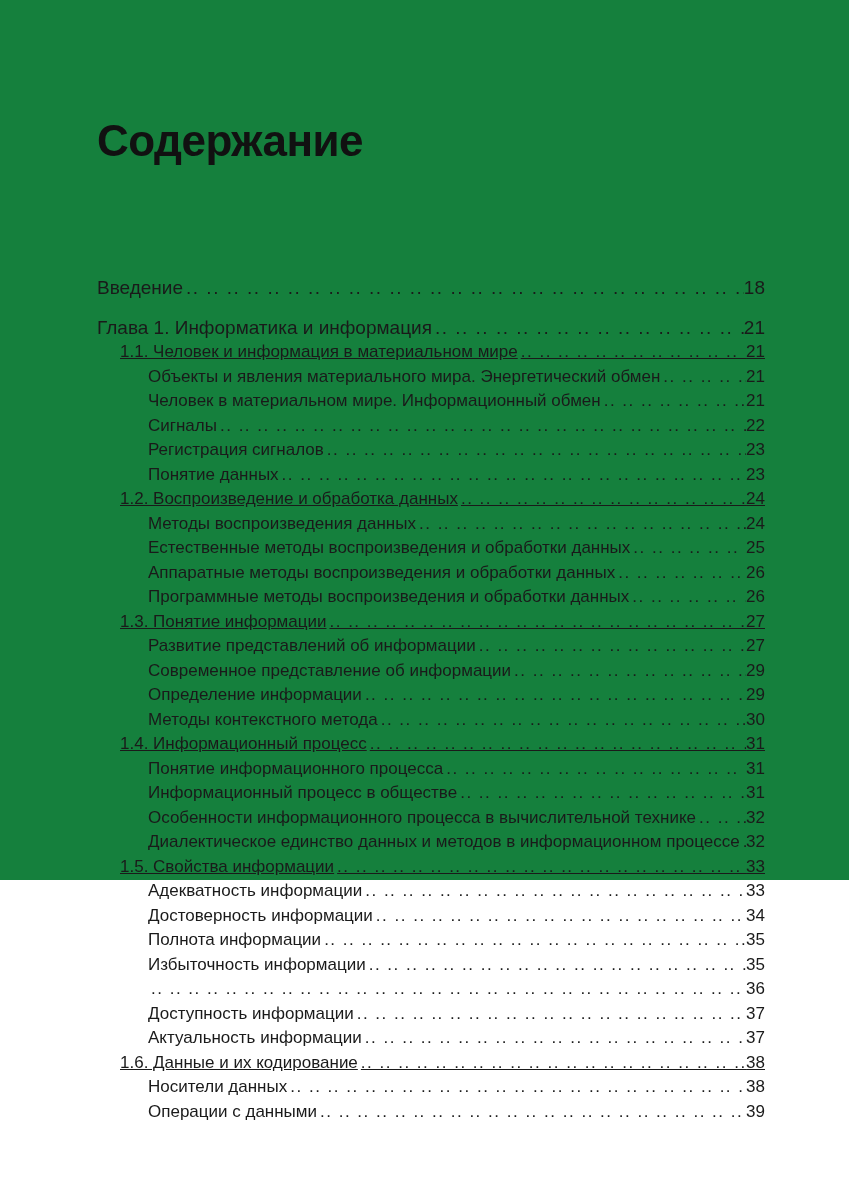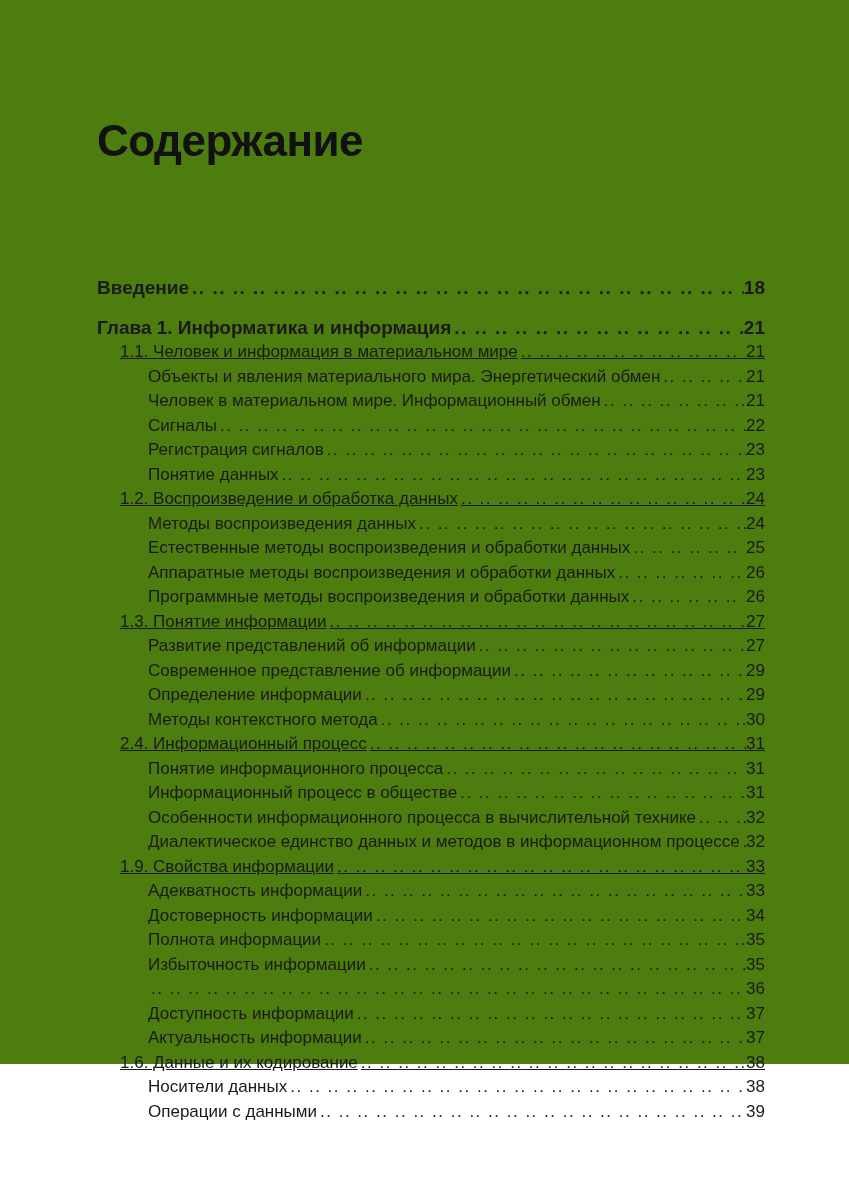--- a/index.html
+++ b/index.html
@@ -10,44 +10,44 @@
   body {
     width: 849px;
     height: 1200px;
     overflow: hidden;
     font-family: "Liberation Sans", sans-serif;
     color: #1a1a1a;
   }
   .page {
     box-sizing: border-box;
     width: 849px;
-    height: 1064px;
+    height: 880px;
     padding: 118px 84px 0 97px;
-    background: #4d7c0f;
+    background: #15803d;
   }
   h1.page-title {
     margin: 0 0 112px 0;
     font-size: 44px;
     line-height: 46px;
     font-weight: bold;
     letter-spacing: -0.5px;
     color: #111111;
   }
   .toc {
     display: block;
   }
   .row {
     display: flex;
     align-items: baseline;
     line-height: 24.5px;
     font-size: 17px;
     white-space: nowrap;
   }
   .row.bold {
-    font-weight: bold;
+    font-weight: normal;
     font-size: 19px;
   }
   .row.gap {
     margin-bottom: 15px;
   }
   .row.lvl1 { padding-left: 23px; text-decoration: underline; }
   .row.lvl2 { padding-left: 51px; }
   .t {
     flex: 0 0 auto;
   }
@@ -155,21 +155,21 @@
         <span class="t">Определение информации</span>
         <span class="leader"> .. .. .. .. .. .. .. .. .. .. .. .. .. .. .. .. .. .. .. .. .. .. .. .. .. .. .. .. .. .. .. .. .. .. .. .. .. .. .. .. .. .. .. .. .. .. .. .. .. .. .. .. .. .. .. .. .. .. .. .. .. .. .. .. .. .. .. .. .. .. .. .. .. .. .. .. .. .. .. .. .. .. .. .. .. .. .. .. .. .. .. .. .. .. .. .. .. .. .. .. .. .. .. .. .. .. .. .. .. .. .. .. .. .. .. .. .. .. .. ..</span>
         <span class="p">29</span>
       </div>
       <div class="row lvl2">
         <span class="t">Методы контекстного метода</span>
         <span class="leader"> .. .. .. .. .. .. .. .. .. .. .. .. .. .. .. .. .. .. .. .. .. .. .. .. .. .. .. .. .. .. .. .. .. .. .. .. .. .. .. .. .. .. .. .. .. .. .. .. .. .. .. .. .. .. .. .. .. .. .. .. .. .. .. .. .. .. .. .. .. .. .. .. .. .. .. .. .. .. .. .. .. .. .. .. .. .. .. .. .. .. .. .. .. .. .. .. .. .. .. .. .. .. .. .. .. .. .. .. .. .. .. .. .. .. .. .. .. .. .. ..</span>
         <span class="p">30</span>
       </div>
       <div class="row lvl1">
-        <span class="t">2.4. Информационный процесс</span>
+        <span class="t">1.4. Информационный процесс</span>
         <span class="leader"> .. .. .. .. .. .. .. .. .. .. .. .. .. .. .. .. .. .. .. .. .. .. .. .. .. .. .. .. .. .. .. .. .. .. .. .. .. .. .. .. .. .. .. .. .. .. .. .. .. .. .. .. .. .. .. .. .. .. .. .. .. .. .. .. .. .. .. .. .. .. .. .. .. .. .. .. .. .. .. .. .. .. .. .. .. .. .. .. .. .. .. .. .. .. .. .. .. .. .. .. .. .. .. .. .. .. .. .. .. .. .. .. .. .. .. .. .. .. .. ..</span>
         <span class="p">31</span>
       </div>
       <div class="row lvl2">
         <span class="t">Понятие информационного процесса</span>
         <span class="leader"> .. .. .. .. .. .. .. .. .. .. .. .. .. .. .. .. .. .. .. .. .. .. .. .. .. .. .. .. .. .. .. .. .. .. .. .. .. .. .. .. .. .. .. .. .. .. .. .. .. .. .. .. .. .. .. .. .. .. .. .. .. .. .. .. .. .. .. .. .. .. .. .. .. .. .. .. .. .. .. .. .. .. .. .. .. .. .. .. .. .. .. .. .. .. .. .. .. .. .. .. .. .. .. .. .. .. .. .. .. .. .. .. .. .. .. .. .. .. .. ..</span>
         <span class="p">31</span>
       </div>
       <div class="row lvl2">
         <span class="t">Информационный процесс в обществе</span>
@@ -180,21 +180,21 @@
         <span class="t">Особенности информационного процесса в вычислительной технике</span>
         <span class="leader"> .. .. .. .. .. .. .. .. .. .. .. .. .. .. .. .. .. .. .. .. .. .. .. .. .. .. .. .. .. .. .. .. .. .. .. .. .. .. .. .. .. .. .. .. .. .. .. .. .. .. .. .. .. .. .. .. .. .. .. .. .. .. .. .. .. .. .. .. .. .. .. .. .. .. .. .. .. .. .. .. .. .. .. .. .. .. .. .. .. .. .. .. .. .. .. .. .. .. .. .. .. .. .. .. .. .. .. .. .. .. .. .. .. .. .. .. .. .. .. ..</span>
         <span class="p">32</span>
       </div>
       <div class="row lvl2">
         <span class="t">Диалектическое единство данных и методов в информационном процессе</span>
         <span class="leader"> .. .. .. .. .. .. .. .. .. .. .. .. .. .. .. .. .. .. .. .. .. .. .. .. .. .. .. .. .. .. .. .. .. .. .. .. .. .. .. .. .. .. .. .. .. .. .. .. .. .. .. .. .. .. .. .. .. .. .. .. .. .. .. .. .. .. .. .. .. .. .. .. .. .. .. .. .. .. .. .. .. .. .. .. .. .. .. .. .. .. .. .. .. .. .. .. .. .. .. .. .. .. .. .. .. .. .. .. .. .. .. .. .. .. .. .. .. .. .. ..</span>
         <span class="p">32</span>
       </div>
       <div class="row lvl1">
-        <span class="t">1.9. Свойства информации</span>
+        <span class="t">1.5. Свойства информации</span>
         <span class="leader"> .. .. .. .. .. .. .. .. .. .. .. .. .. .. .. .. .. .. .. .. .. .. .. .. .. .. .. .. .. .. .. .. .. .. .. .. .. .. .. .. .. .. .. .. .. .. .. .. .. .. .. .. .. .. .. .. .. .. .. .. .. .. .. .. .. .. .. .. .. .. .. .. .. .. .. .. .. .. .. .. .. .. .. .. .. .. .. .. .. .. .. .. .. .. .. .. .. .. .. .. .. .. .. .. .. .. .. .. .. .. .. .. .. .. .. .. .. .. .. ..</span>
         <span class="p">33</span>
       </div>
       <div class="row lvl2">
         <span class="t">Адекватность информации</span>
         <span class="leader"> .. .. .. .. .. .. .. .. .. .. .. .. .. .. .. .. .. .. .. .. .. .. .. .. .. .. .. .. .. .. .. .. .. .. .. .. .. .. .. .. .. .. .. .. .. .. .. .. .. .. .. .. .. .. .. .. .. .. .. .. .. .. .. .. .. .. .. .. .. .. .. .. .. .. .. .. .. .. .. .. .. .. .. .. .. .. .. .. .. .. .. .. .. .. .. .. .. .. .. .. .. .. .. .. .. .. .. .. .. .. .. .. .. .. .. .. .. .. .. ..</span>
         <span class="p">33</span>
       </div>
       <div class="row lvl2">
         <span class="t">Достоверность информации</span>

